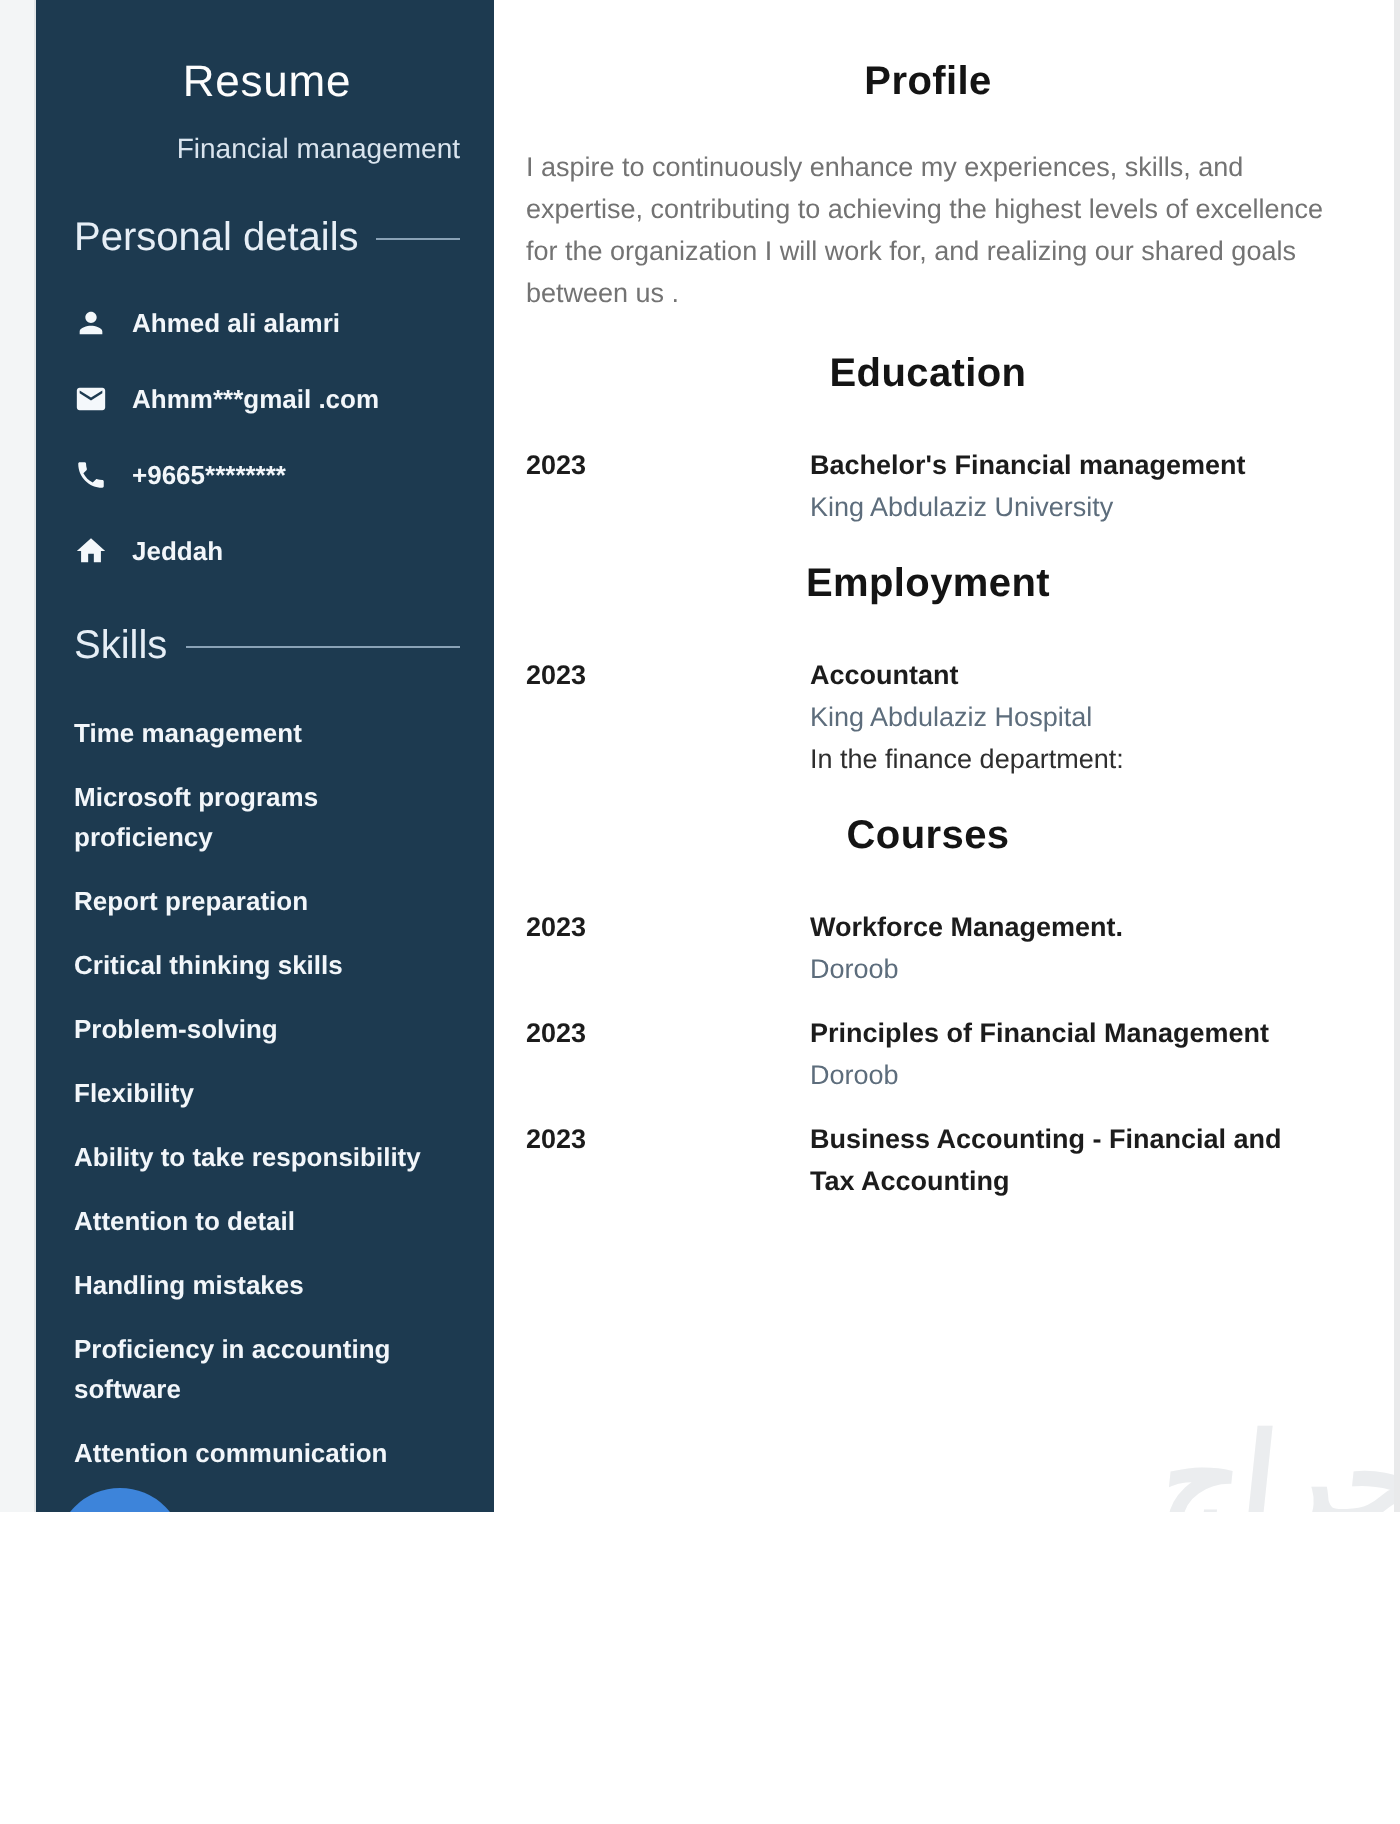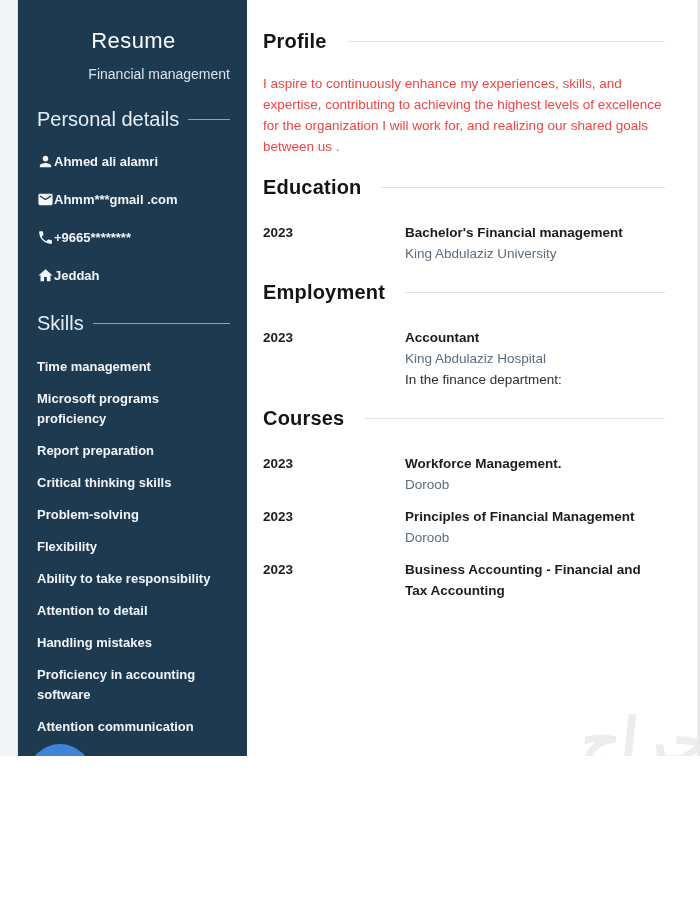--- a/index.html
+++ b/index.html
@@ -39,21 +39,21 @@
     display: flex; align-items: center; gap: 9px;
     font-size: 20px; line-height: 24px; font-weight: 400;
     color: #e6eef6; margin: 0 0 21px;
   }
   .sb-heading .rule { flex: 1; height: 1px; background: var(--sidebar_rule, #8aa2b6); }
   .sb-heading.skills-h { margin-top: 26px; margin-bottom: 22px; }
   .sb-heading.langs-h { margin-top: 22px; }
 
   ul.sb-list { list-style: none; margin: 0; padding: 0; }
   .contact li {
-    display: flex; align-items: center; gap: 0;
+    display: flex; align-items: center; gap: 12px;
     margin-bottom: 19px; height: 19px;
     font-size: 13px; font-weight: bold; color: #f2f6fa;
   }
   .contact svg { width: 17px; height: 17px; fill: #f4f8fb; flex: none; }
   .plain li {
     margin-bottom: 12px; font-size: 13px; font-weight: bold;
     line-height: 20px; color: #f2f6fa;
   }
   .circle {
     position: absolute; left: 10px; bottom: -52px;
@@ -65,29 +65,29 @@
   .content {
     position: relative; flex: 1;
     background: #ffffff;
     padding: 30px 32px 0 16px;
     border-right: 3px solid #e9eaeb;
     overflow: hidden;
   }
   h2.section {
     display: flex; align-items: center;
     margin: 0 0 24px; font-size: 20px; line-height: 22px;
-    font-weight: bold; color: #141414; letter-spacing: 0.2px;
+    font-weight: bold; color: #141414; letter-spacing: 0.2px; flex-direction: column;
   }
   h2.section .rule { flex: 1; height: 1px; background: var(--content_rule, #e3e3e3); margin-left: 20px; }
   h2.profile-h { margin-bottom: 0; }
   h2.education-h { margin-top: 19px; }
 
   .profile-text {
     margin: 21px 0 0; max-width: 420px;
-    font-size: 13.5px; line-height: 21px; color: #ef4444;
+    font-size: 13.5px; line-height: 21px; color: #737373;
   }
 
   .entry-row { display: flex; margin-bottom: 17px; }
   #courses-rows .entry-row { margin-bottom: 11px; }
   .entry-year {
     width: 142px; flex: none;
     font-size: 13.5px; line-height: 21px; font-weight: bold; color: #1c1c1c;
   }
   .entry-desc { flex: 1; font-size: 13.5px; line-height: 21px; color: #2e2e2e; }
   .entry-title { font-weight: bold; color: #1c1c1c; }

